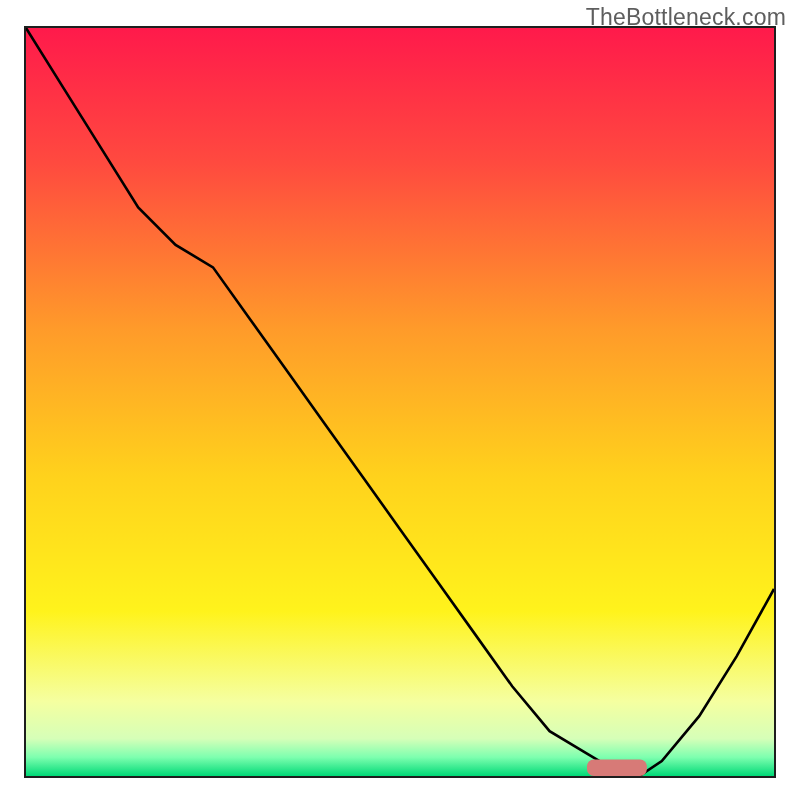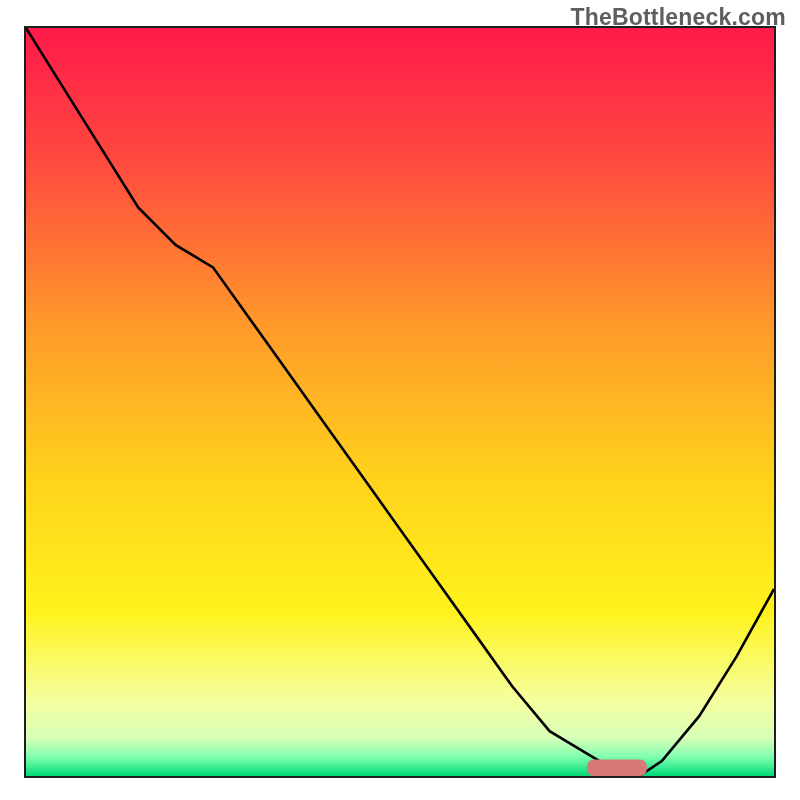--- a/index.html
+++ b/index.html
@@ -15,21 +15,21 @@
     position: relative;
     width: 800px;
     height: 800px;
   }
   .watermark {
     position: absolute;
     top: 4px;
     right: 14px;
     color: #5e5e5e;
     font-size: 23px;
-    font-weight: 700;
+    font-weight: 400;
     letter-spacing: 0.2px;
     text-align: right;
   }
   .chart-frame {
     position: absolute;
     left: 24px;
     top: 26px;
     width: 752px;
     height: 752px;
     box-sizing: border-box;

